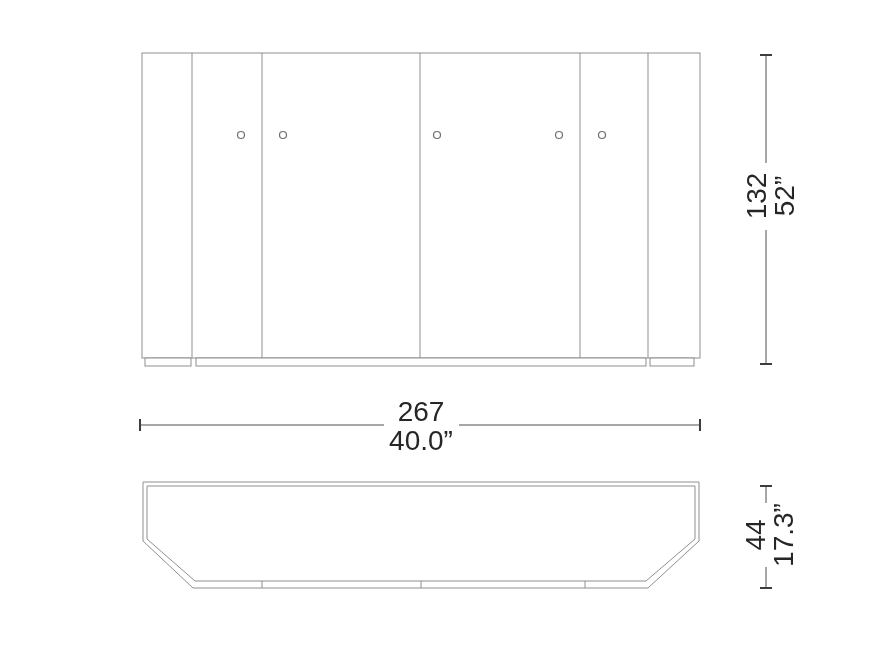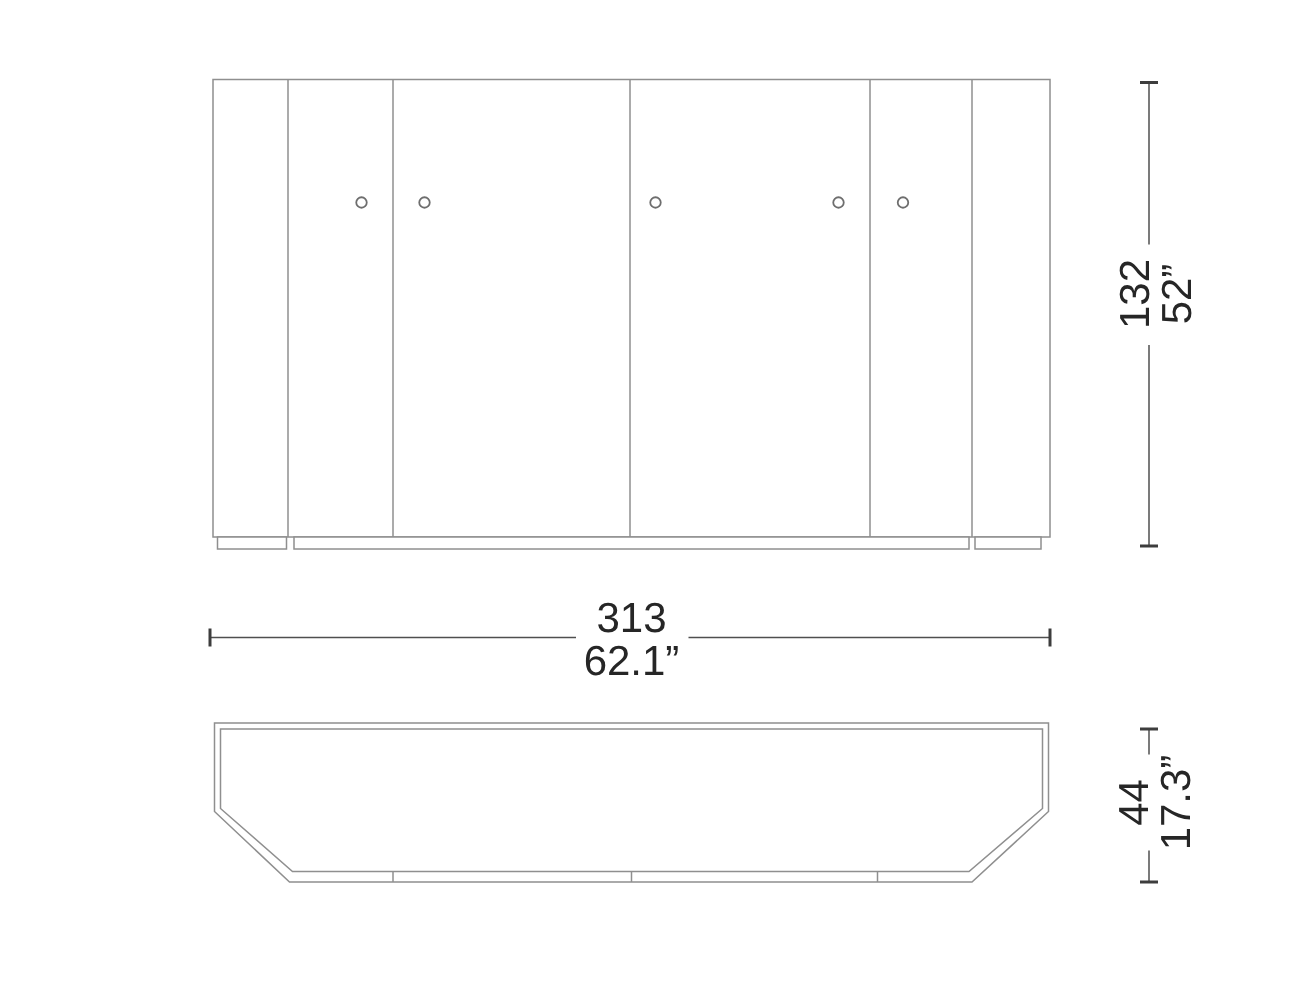--- a/index.html
+++ b/index.html
@@ -87,22 +87,22 @@
     </g>
 
     <g>
       <line x1="766" y1="486" x2="766" y2="503" class="dim"></line>
       <line x1="766" y1="567" x2="766" y2="588" class="dim"></line>
       <line x1="760" y1="486" x2="772" y2="486" class="dimtick"></line>
       <line x1="760" y1="588" x2="772" y2="588" class="dimtick"></line>
     </g>
   </svg>
 
-  <div class="dim-label" style="left:421px; top:412px;">313</div>
-  <div class="dim-label" style="left:421px; top:441px;">62.1”</div>
+  <div class="dim-label" style="left:421px; top:412px;">267</div>
+  <div class="dim-label" style="left:421px; top:441px;">40.0”</div>
 
   <div class="dim-label rot" style="left:757px; top:196px;">132</div>
   <div class="dim-label rot" style="left:785px; top:196px;">52”</div>
 
   <div class="dim-label rot" style="left:756px; top:535px;">44</div>
   <div class="dim-label rot" style="left:784px; top:535px;">17.3”</div>
 
 </div>
 
 </body></html>

